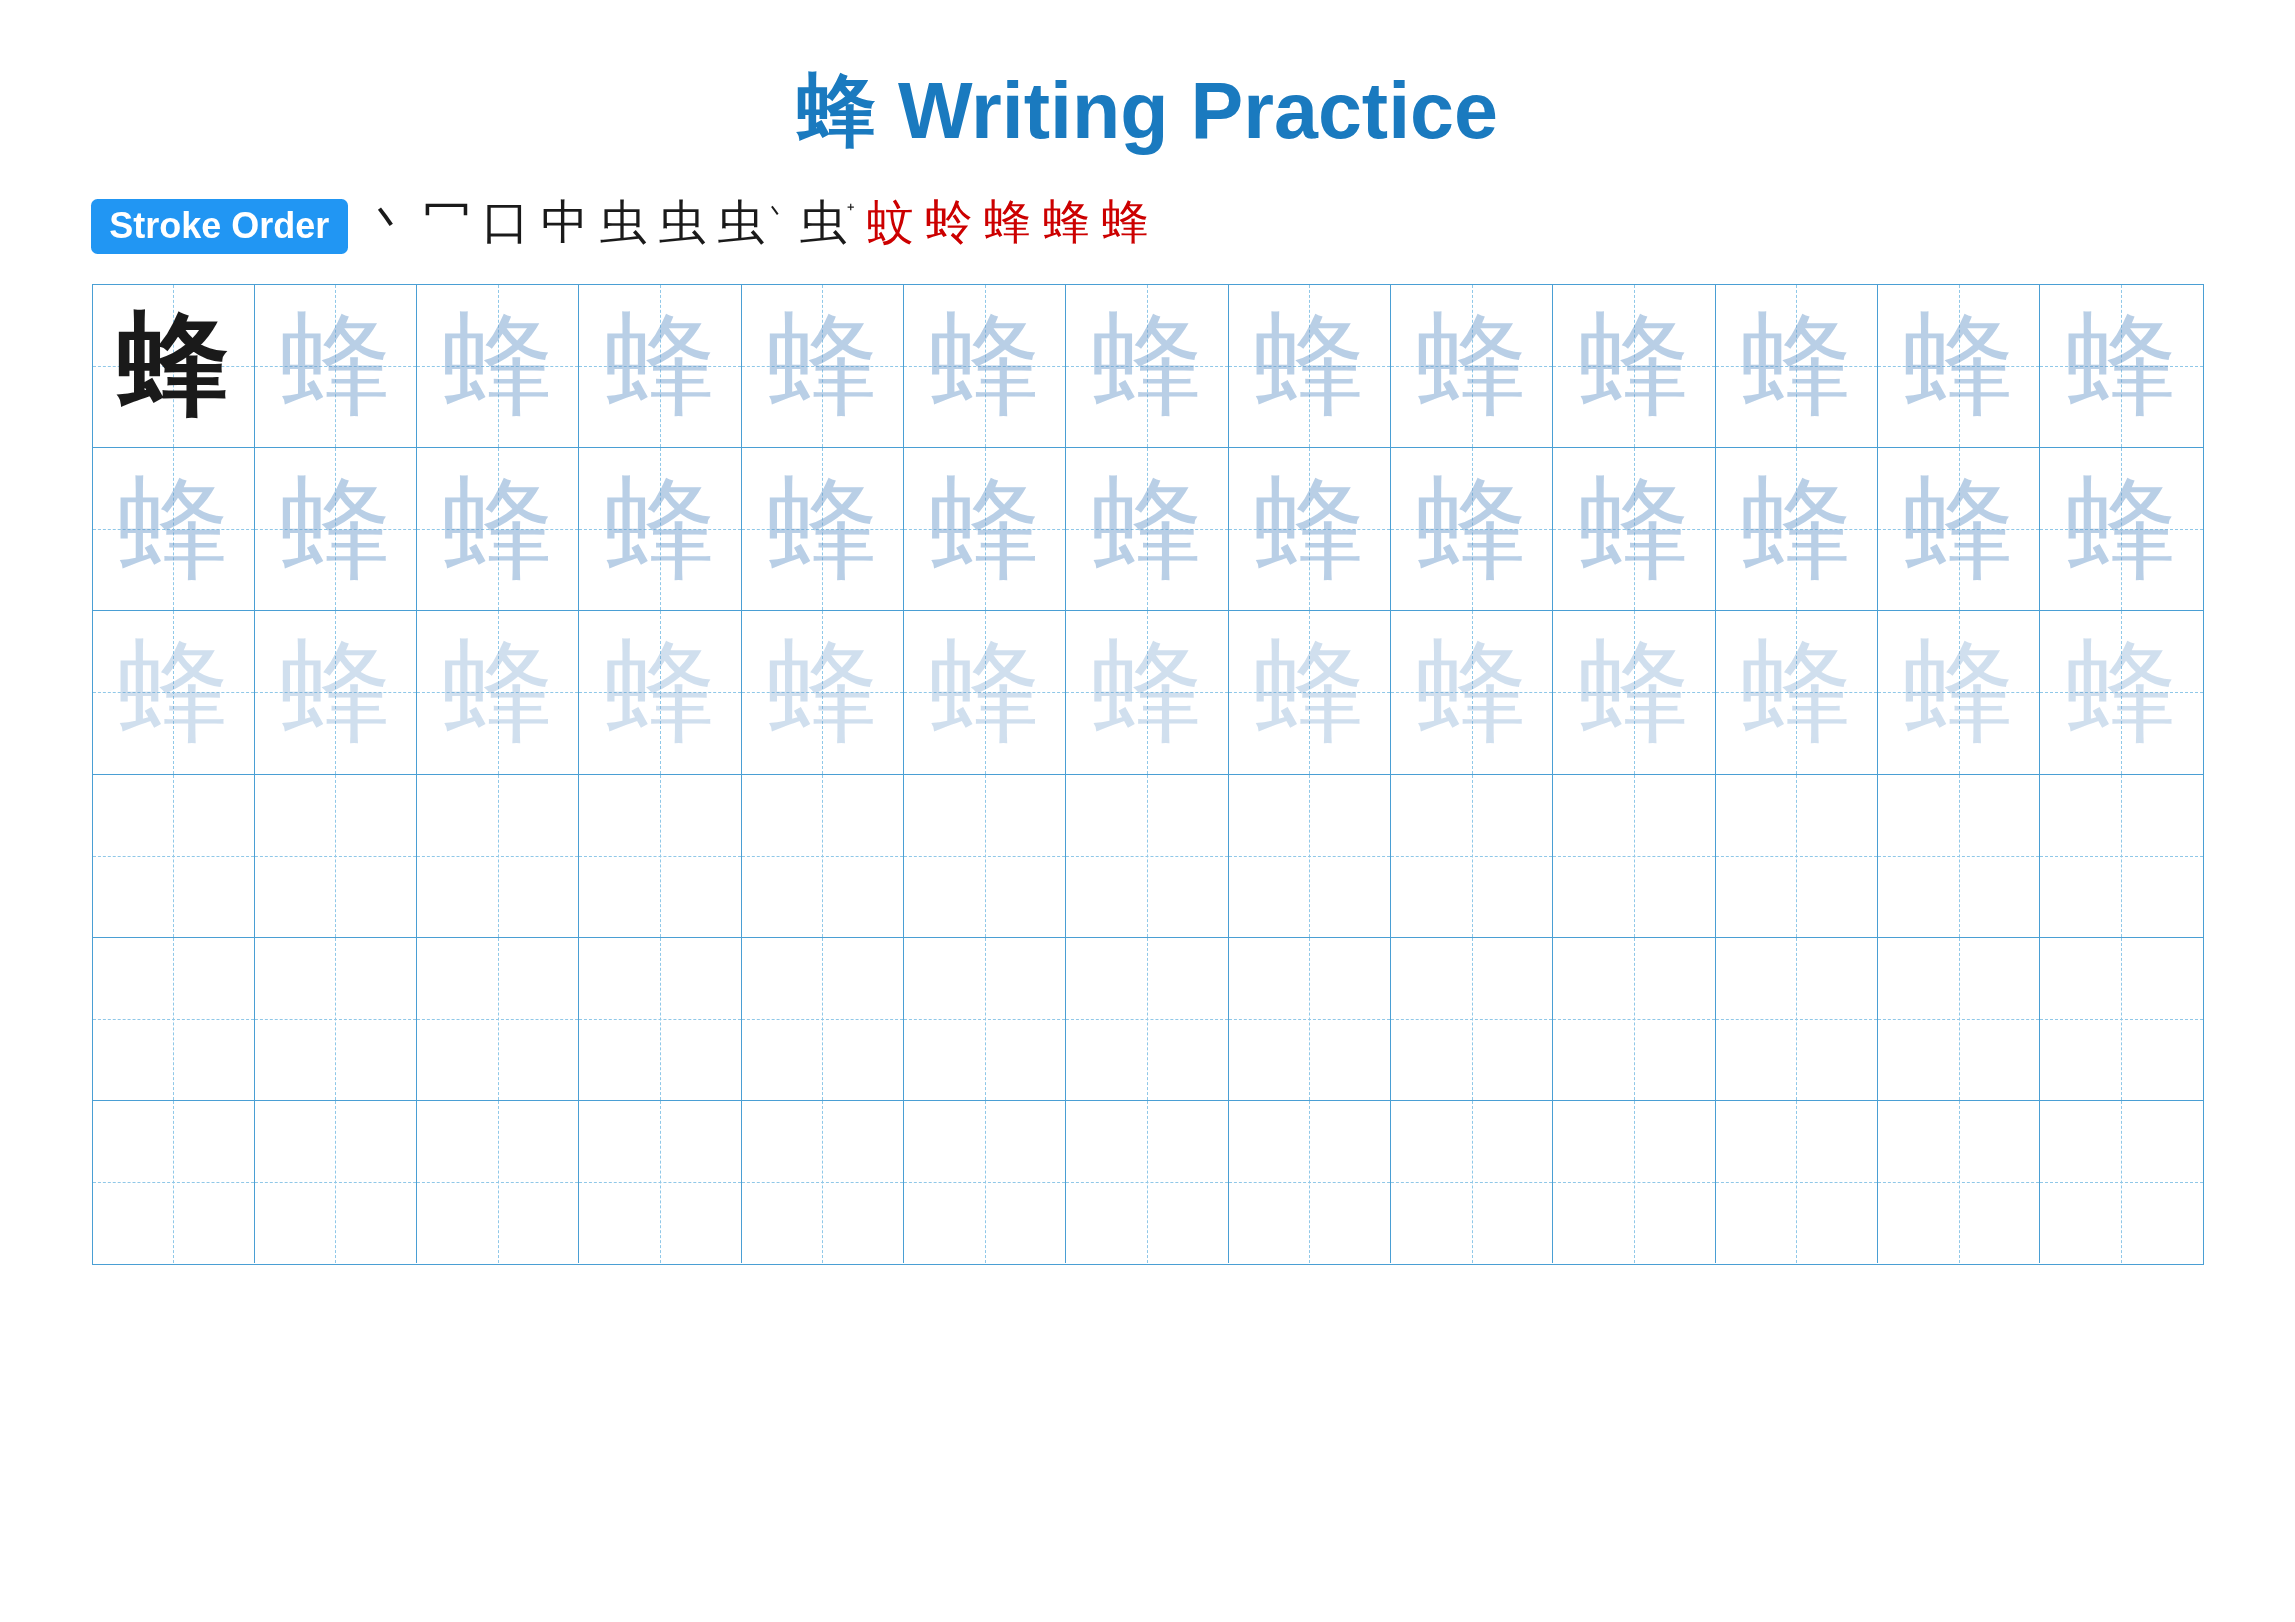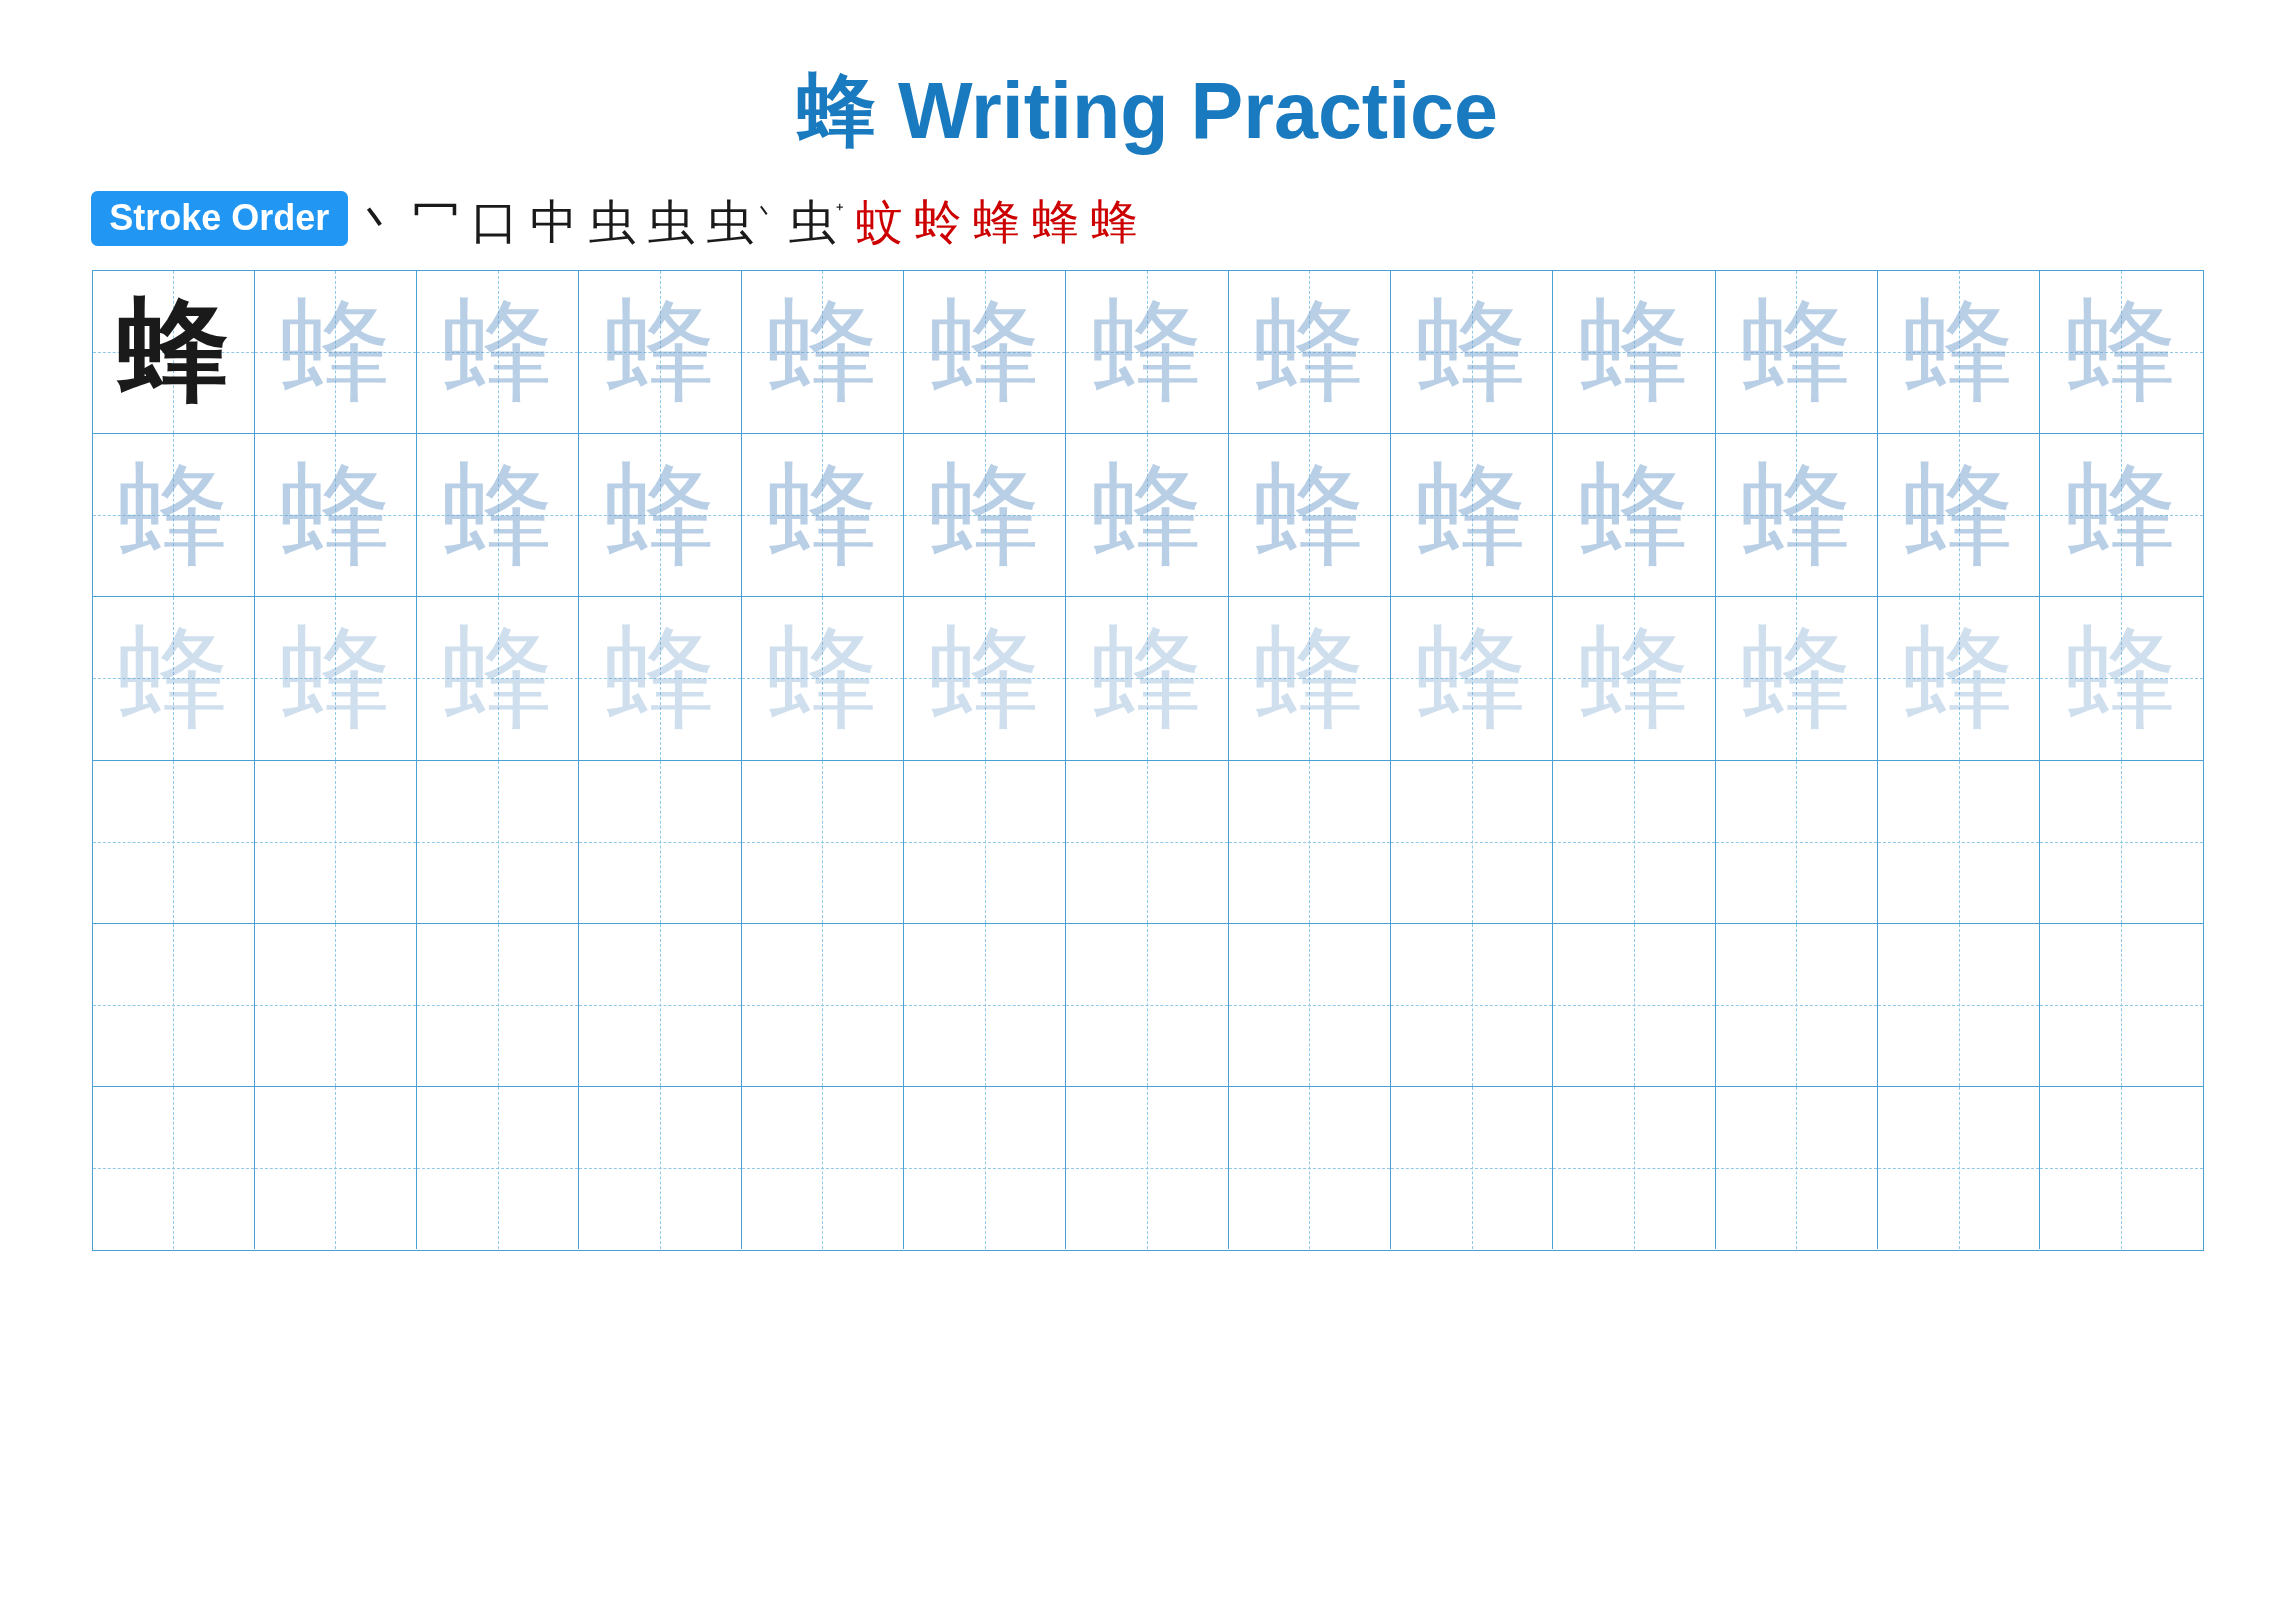--- a/index.html
+++ b/index.html
@@ -27,25 +27,25 @@
       font-size: 79px;
       color: #1a7abf;
       font-weight: bold;
       margin-bottom: 26px;
       margin-top: 19.6px;
       font-family: 'Arial', sans-serif;
     }
 
     .stroke-order-row {
       display: flex;
-      align-items: flex-start;
+      align-items: flex-end;
       width: 100%;
       padding: 0 39px;
-      margin-bottom: 16px;
-      gap: 6px;
+      margin-bottom: 30px;
+      gap: 17px;
     }
 
     .stroke-order-badge {
       background: #2196F3;
       color: white;
       font-size: 36px;
       font-weight: bold;
       padding: 6.5px 18.3px;
       border-radius: 6.5px;
       font-family: Arial, sans-serif;

